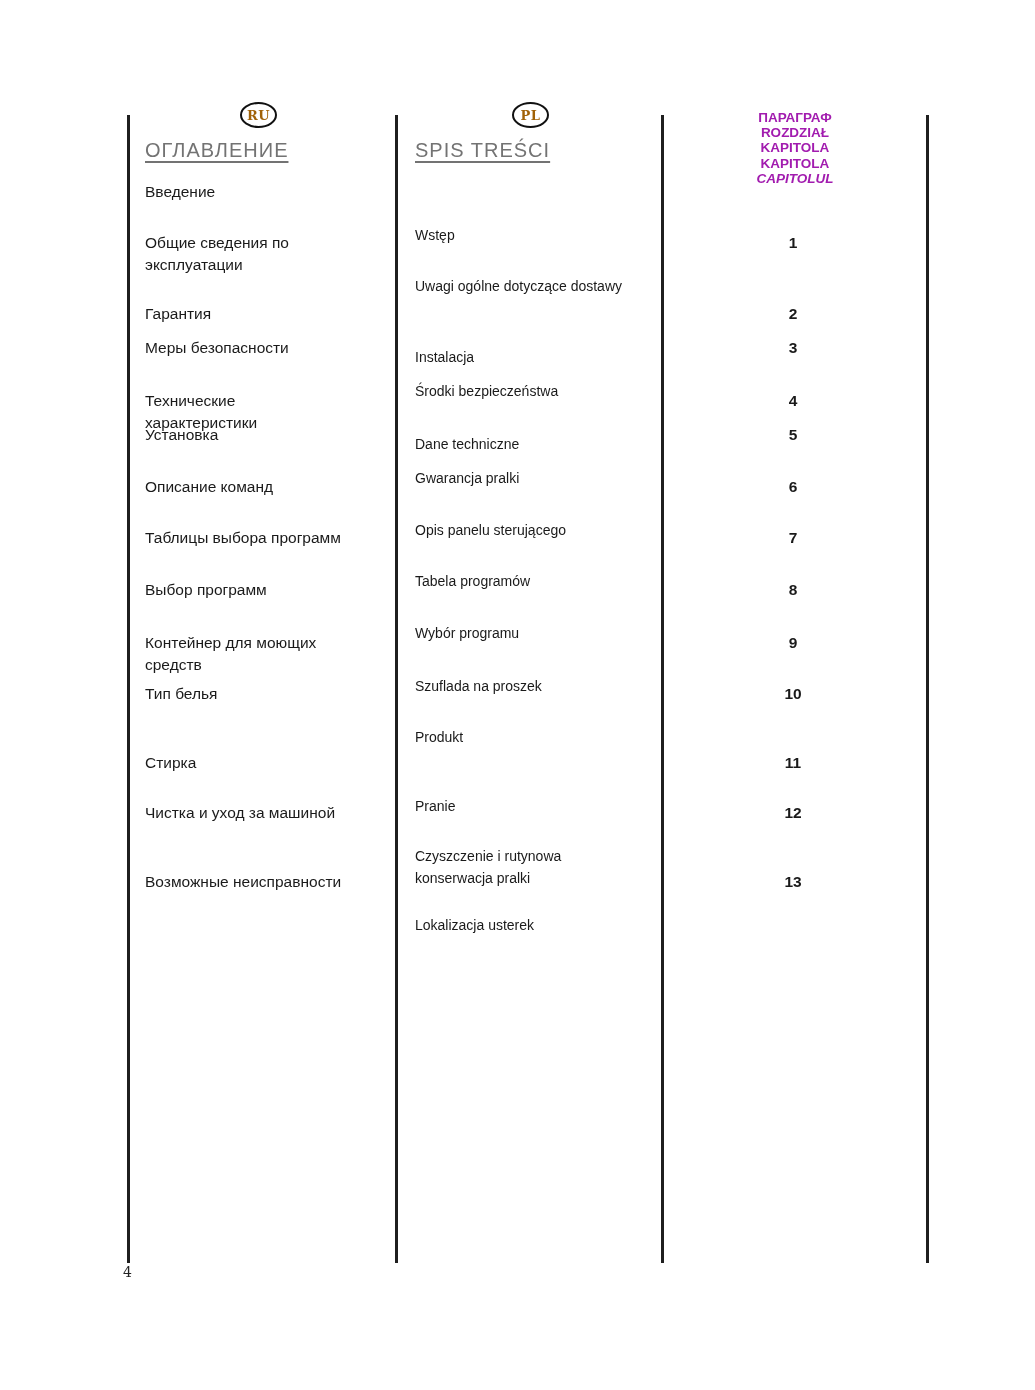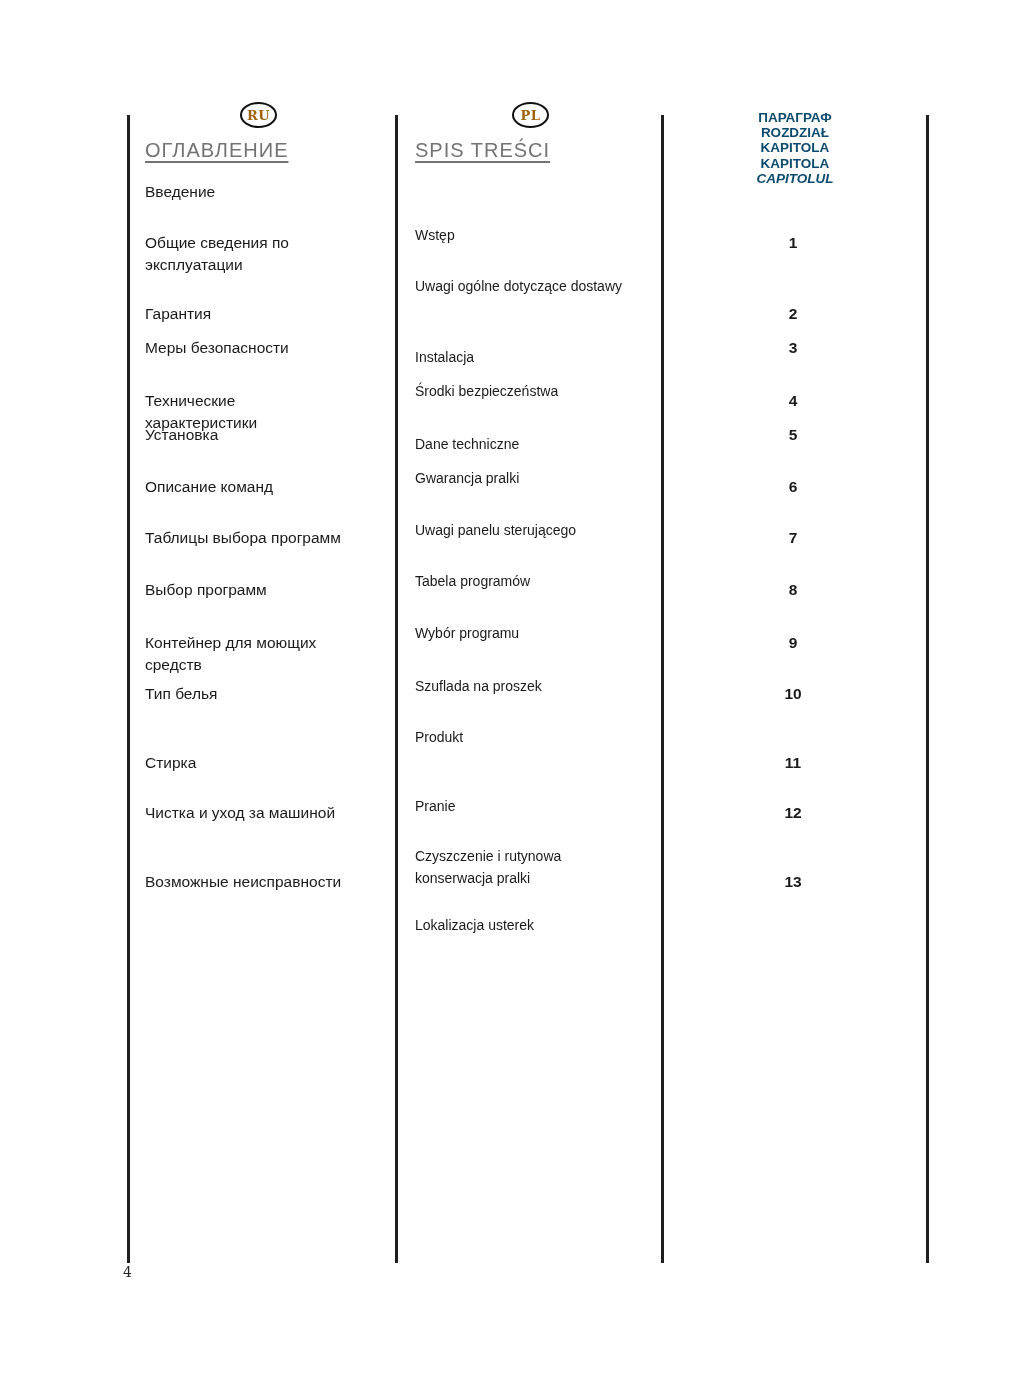--- a/index.html
+++ b/index.html
@@ -58,21 +58,21 @@
 
   .chapter-header {
     position: absolute;
     left: 700px;
     top: 110px;
     width: 190px;
     text-align: center;
     font-size: 13.5px;
     font-weight: bold;
     line-height: 15.2px;
-    color: #0c4a6e;
+    color: #a21caf;
   }
   .chapter-header .chapter-line { display: block; }
   .chapter-header .chapter-line:last-child { font-style: italic; }
 
   #rows .row { position: absolute; left: 0; width: 100%; }
   #rows .row .cell-ru {
     position: absolute; left: 145px; width: 202px;
     font-size: 15.5px; line-height: 21.5px;
   }
   #rows .row .cell-pl {
@@ -158,21 +158,21 @@
         <span class="cell-pl">Dane techniczne</span>
         <span class="cell-num">4</span>
       </div>
       <div class="row">
         <span class="cell-ru">Установка</span>
         <span class="cell-pl">Gwarancja pralki</span>
         <span class="cell-num">5</span>
       </div>
       <div class="row">
         <span class="cell-ru">Описание команд</span>
-        <span class="cell-pl">Uwagi panelu sterującego</span>
+        <span class="cell-pl">Opis panelu sterującego</span>
         <span class="cell-num">6</span>
       </div>
       <div class="row">
         <span class="cell-ru">Таблицы выбора программ</span>
         <span class="cell-pl">Tabela programów</span>
         <span class="cell-num">7</span>
       </div>
       <div class="row">
         <span class="cell-ru">Выбор программ</span>
         <span class="cell-pl">Wybór programu</span>

